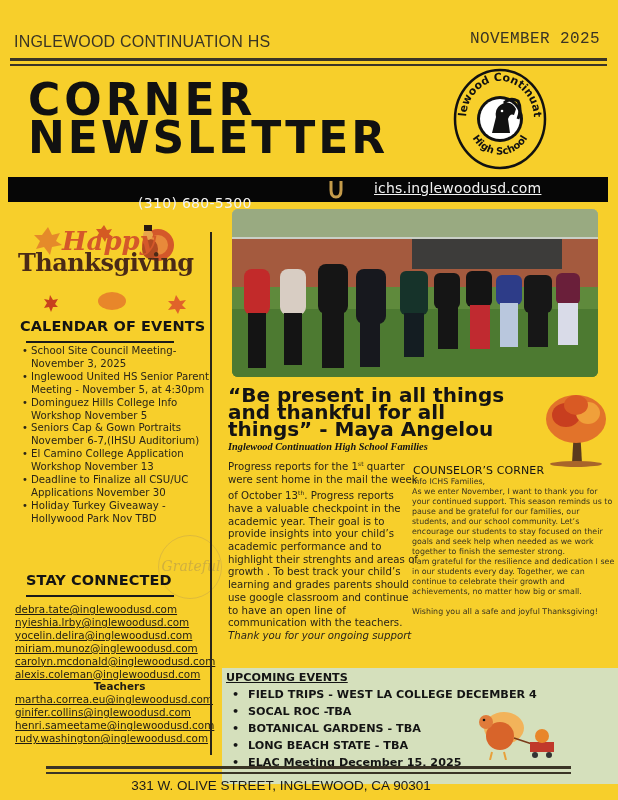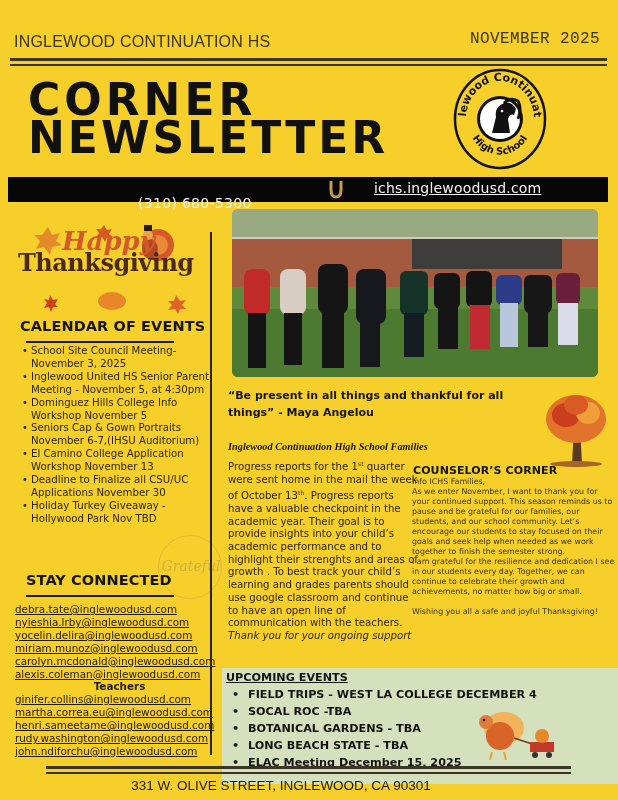--- a/index.html
+++ b/index.html
@@ -48,31 +48,31 @@
   .v-divider { left: 210px; top: 232px; width: 1.5px; height: 523px; background: #2a2518; }
 
   
   .stamp { left: 158px; top: 535px; width: 64px; height: 64px; border-radius: 50%; border: 1px solid rgba(190,160,80,0.45); }
   .stamp-text { position: absolute; left: 2px; top: 22px; width: 60px; text-align: center; font-family: "DejaVu Serif", serif; font-style: italic; font-size: 14px; color: rgba(175,150,80,0.55); }
 
   
   .photo { left: 232px; top: 209px; width: 366px; height: 168px; border-radius: 6px; overflow: hidden; background: #6f8f4f; }
 
   
-  .quote { left: 228px; top: 387px; width: 300px; font-family: "DejaVu Sans", sans-serif; font-weight: bold; font-size: 11px; line-height: 17px; color: #141414; }
+  .quote { left: 228px; top: 387px; width: 300px; font-family: "DejaVu Sans", sans-serif; font-weight: bold; font-size: 20px; line-height: 17px; color: #141414; }
   .families-heading { left: 228px; top: 441px; font-family: Liberation Serif, serif; font-weight: bold; font-style: italic; font-size: 10.3px; color: #141414; }
   .progress { left: 228px; top: 458px; width: 190px; font-size: 10.2px; line-height: 12.7px; color: #2a2518; font-family: "DejaVu Sans", sans-serif; }
   .progress sup { font-size: 6px; }
   .progress .thanks { font-style: italic; }
 
   
   .tree { left: 538px; top: 385px; width: 76px; height: 82px; }
 
   
-  .counselor-heading { left: 413px; top: 464px; font-family: "DejaVu Sans", sans-serif; font-weight: bold; font-size: 11px; letter-spacing: 0.1px; color: #141414; }
+  .counselor-heading { left: 413px; top: 464px; font-family: "DejaVu Sans", sans-serif; font-weight: normal; font-size: 11px; letter-spacing: 0.1px; color: #141414; }
   .counselor-body { left: 412px; top: 477px; width: 204px; font-size: 7.9px; line-height: 10px; color: #3a3420; font-family: "DejaVu Sans", sans-serif; }
   .counselor-body p { margin-bottom: 0; }
   .counselor-body .gap { height: 10px; }
 
   
   .upcoming { left: 222px; top: 668px; width: 424px; height: 116px; background: #d5e0bc; }
   .upcoming-title { left: 4px; top: 3px; font-weight: bold; font-size: 11.2px; text-decoration: underline; color: #141414; font-family: "DejaVu Sans", sans-serif; }
   .upcoming-list { left: 10px; top: 19px; list-style: none; font-weight: bold; font-size: 11.2px; line-height: 16.9px; color: #141414; font-family: "DejaVu Sans", sans-serif; }
   .upcoming-list li { position: relative; padding-left: 16px; }
   .upcoming-list li::before { content: "•"; position: absolute; left: 0; top: 0; }
@@ -167,25 +167,24 @@
 <div class="abs col-heading" style="top:572px; left:26px">STAY CONNECTED</div>
 <div class="abs col-rule" style="top:595px"></div>
 <div class="abs emails">
   <a>debra.tate@inglewoodusd.com</a>
   <a>nyieshia.lrby@inglewoodusd.com</a>
   <a>yocelin.delira@inglewoodusd.com</a>
   <a>miriam.munoz@inglewoodusd.com</a>
   <a>carolyn.mcdonald@inglewoodusd.com</a>
   <a>alexis.coleman@inglewoodusd.com</a>
   <div class="teachers-label">Teachers</div>
+  <a>martha.correa.eu@inglewoodusd.com</a>
   <a>ginifer.collins@inglewoodusd.com</a>
-  <a>martha.correa.eu@inglewoodusd.com</a>
   <a>henri.sameetame@inglewoodusd.com</a>
   <a>rudy.washington@inglewoodusd.com</a>
-  <a>john.ndiforchu@inglewoodusd.com</a>
 </div>
 
 <div class="abs v-divider"></div>
 
 <div class="abs photo">
   <svg width="366" height="168" viewBox="0 0 366 168">
     <rect x="0" y="0" width="366" height="70" fill="#c9cfc6"></rect>
     <rect x="0" y="30" width="366" height="48" fill="#a45a3e"></rect>
     <rect x="180" y="30" width="150" height="30" fill="#3d3c3a"></rect>
     <rect x="0" y="0" width="366" height="28" fill="#8da06f" opacity="0.8"></rect>

